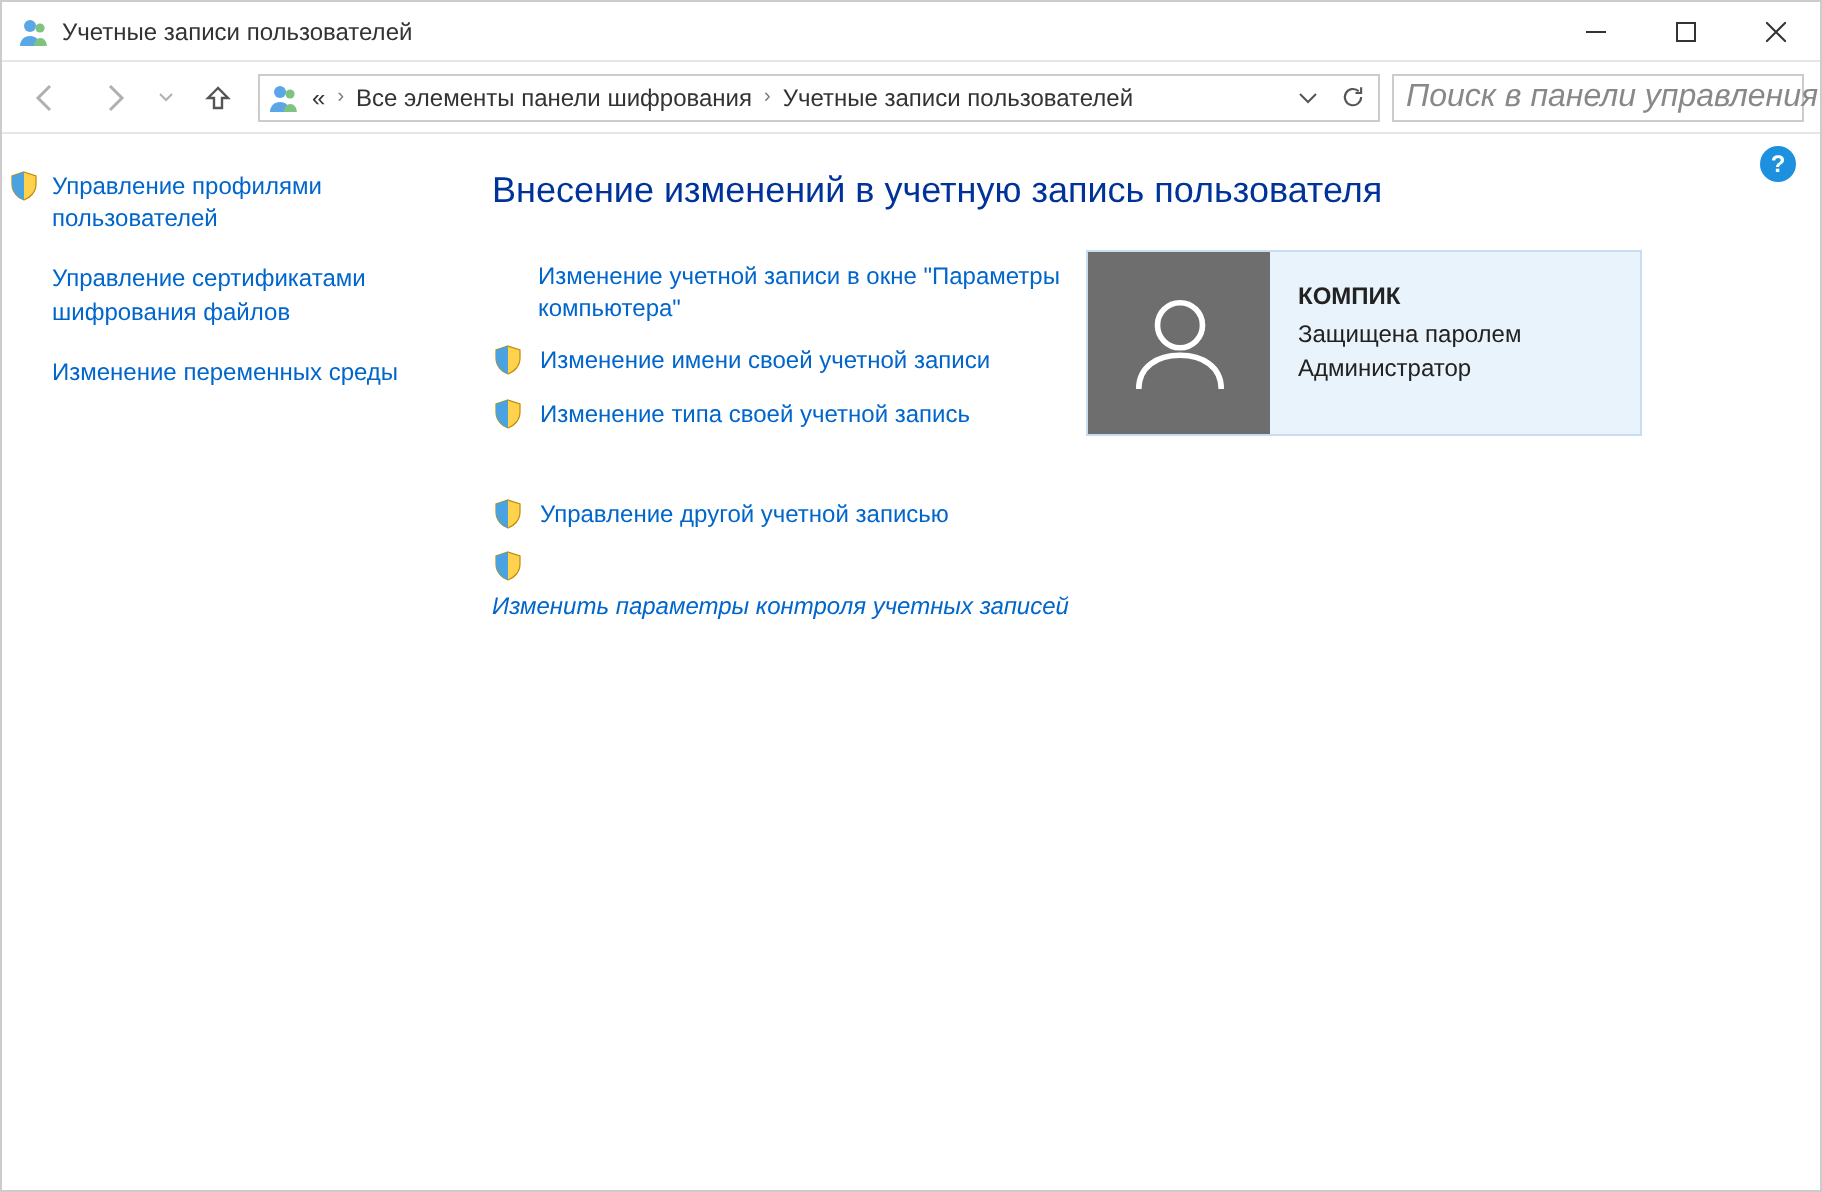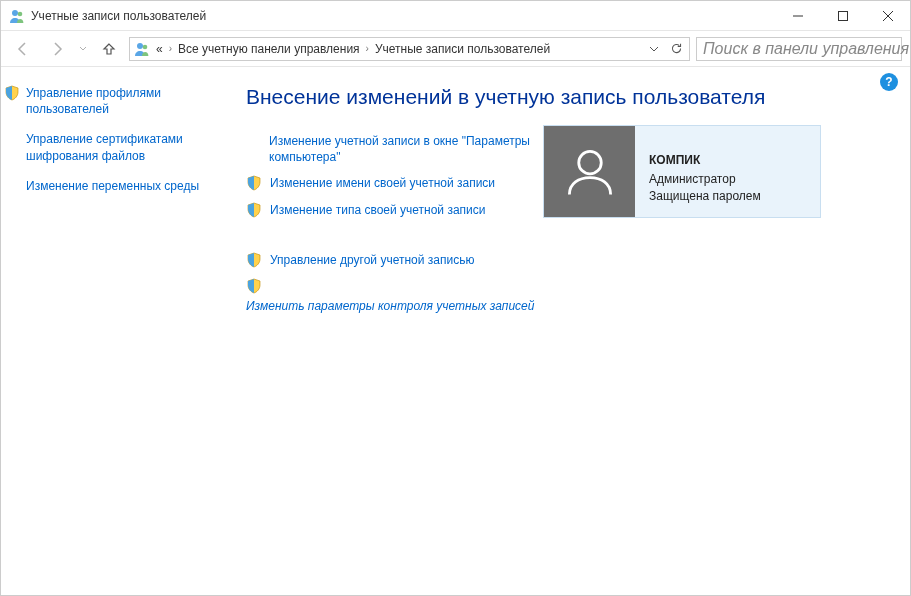--- a/index.html
+++ b/index.html
@@ -109,21 +109,21 @@
     width:16px; height:16px; flex-shrink:0;
   }
 
   .main {
     flex:1;
     padding: 18px 25px 10px 35px;
     position: relative;
   }
   .main-heading {
     color: #003399;
-    font-size: 21px;
+    font-size: 18px;
     font-weight: 400;
     margin-bottom: 24px;
   }
   .actions-col {
     width: 290px;
   }
   .action-link {
     color: #0066cc;
     display:flex;
     align-items:center;
@@ -138,21 +138,21 @@
   
   .user-tile {
     position: absolute;
     top: 58px;
     left: 332px;
     width: 278px;
     height: 93px;
     background: #e9f3fb;
     border: 1px solid #c8def0;
     display:flex;
-    align-items:center;
+    align-items:flex-start;
     padding:0;
   }
   .user-avatar {
     width: 91px; height: 91px;
     background:#6e6e6e;
     display:flex; align-items:center; justify-content:center;
     color:#fff;
   }
   .user-info {
     padding: 14px 10px 0 14px;
@@ -239,21 +239,21 @@
     <span class="icon-sm uaicon">
       <svg viewBox="0 0 16 16">
         <circle cx="6" cy="5" r="3" fill="#5aa6e6"></circle>
         <path d="M1 15c0-3 2.2-5 5-5s5 2 5 5z" fill="#5aa6e6"></path>
         <circle cx="11" cy="6" r="2.3" fill="#7ec47e"></circle>
         <path d="M8 15c0-2.5 1.5-4 3.2-4s3.2 1.5 3.2 4z" fill="#7ec47e"></path>
       </svg>
     </span>
     <span class="addr-crumb">«</span>
     <span class="addr-sep">›</span>
-    <span class="addr-crumb">Все учетную панели управления</span>
+    <span class="addr-crumb">Все элементы панели шифрования</span>
     <span class="addr-sep">›</span>
     <span class="addr-crumb">Учетные записи пользователей</span>
     <div class="addr-right">
       <div class="addr-btn">
         <svg width="10" height="10" viewBox="0 0 10 10">
             <path d="M1 3l4 4 4-4" fill="none" stroke="currentColor" stroke-width="1"></path>
           </svg>
       </div>
       <div class="addr-btn">
         <svg width="13" height="13" viewBox="0 0 16 16">
@@ -315,21 +315,21 @@
         <span>Изменение имени своей учетной записи</span>
       </div>
 
       <div class="action-link">
         <span class="shield">
           <svg viewBox="0 0 16 16">
               <path d="M8 1l6 2v4c0 4-3 7-6 8-3-1-6-4-6-8V3z" fill="#ffd24d" stroke="#c08a00" stroke-width="0.6"></path>
               <path d="M8 1v14c-3-1-6-4-6-8V3z" fill="#4aa3e0"></path>
             </svg>
         </span>
-        <span>Изменение типа своей учетной записи</span>
+        <span>Изменение типа своей учетной запись</span>
       </div>
 
       <div class="action-group-gap"></div>
 
       <div class="action-link">
         <span class="shield">
           <svg viewBox="0 0 16 16">
               <path d="M8 1l6 2v4c0 4-3 7-6 8-3-1-6-4-6-8V3z" fill="#ffd24d" stroke="#c08a00" stroke-width="0.6"></path>
               <path d="M8 1v14c-3-1-6-4-6-8V3z" fill="#4aa3e0"></path>
             </svg>
@@ -353,19 +353,19 @@
 
     <div class="user-tile">
       <div class="user-avatar">
         <svg width="60" height="60" viewBox="0 0 64 64">
           <circle cx="32" cy="22" r="12" fill="none" stroke="#fff" stroke-width="3"></circle>
           <path d="M10 56c0-12 10-18 22-18s22 6 22 18" fill="none" stroke="#fff" stroke-width="3"></path>
         </svg>
       </div>
       <div class="user-info">
         <div class="user-name">КОМПИК</div>
+        <div>Защищена паролем</div>
         <div>Администратор</div>
-        <div>Защищена паролем</div>
       </div>
     </div>
 
   </div>
 </div>
 
 </body></html>

